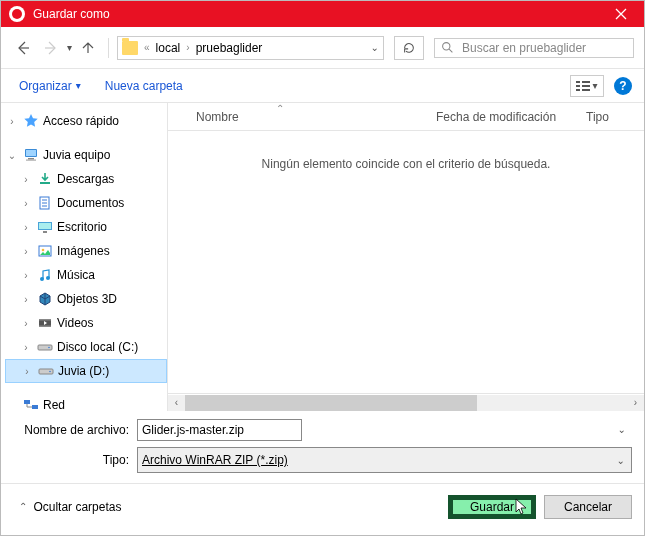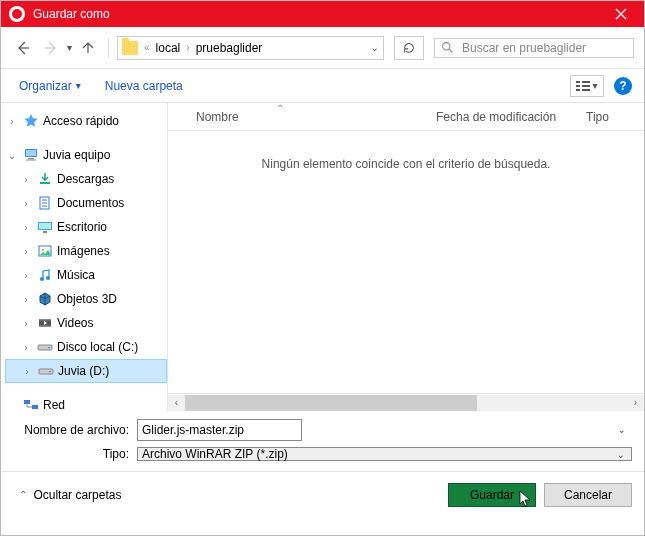--- a/index.html
+++ b/index.html
@@ -53,30 +53,30 @@
   .empty-msg{color:#555;text-align:center;margin-top:26px;}
   .hscroll{height:18px;border-top:1px solid #e5e5e5;display:flex;align-items:center;margin-top:auto;}
   .hscroll .arrow{width:17px;height:16px;background:#f0f0f0;display:flex;align-items:center;justify-content:center;color:#666;font-size:10px;}
   .hscroll .track{flex:1;background:#f0f0f0;height:16px;position:relative;}
   .hscroll .thumb{position:absolute;left:0;top:0;width:66%;height:100%;background:#cdcdcd;}
 
   .form-area{padding:8px 12px 4px 12px;}
   .form-row{display:flex;align-items:center;margin-bottom:6px;}
   .form-label{width:124px;text-align:right;padding-right:8px;color:#000;}
   .form-input{flex:1;height:22px;border:1px solid #888;padding:0 4px;background:#fff;}
-  .form-select{flex:1;height:14px;border:1px solid #888;background:#efefef;display:flex;align-items:center;padding:0 4px;position:relative;}
+  .form-select{flex:1;height:14px;border:1px solid #888;background:#efefef;display:flex;align-items:center;padding:12px 4px;position:relative;text-decoration:underline;}
   .form-select .dd{position:absolute;right:6px;}
   .form-input-wrap{flex:1;position:relative;}
   .form-input-wrap .dd{position:absolute;right:6px;top:5px;color:#555;}
 
   .footer{height:46px;border-top:1px solid #e5e5e5;display:flex;align-items:center;padding:0 12px 0 18px;}
   .hide-link{display:flex;align-items:center;gap:6px;color:#000;}
   .btns{margin-left:auto;display:flex;gap:8px;}
   .btn{width:88px;height:24px;border:1px solid #adadad;background:#e1e1e1;display:flex;align-items:center;justify-content:center;position:relative;}
-  .btn.primary{border:1px solid #14532d;background:#15803d;}
+  .btn.primary{border:5px solid #14532d;background:#86efac;}
   .cursor-svg{position:absolute;right:2px;bottom:-2px;width:14px;height:18px;}
 </style>
 </head>
 <body>
 
 <div class="titlebar">
   <div class="app-icon"></div>
   <div class="title-text">Guardar como</div>
   <div class="close-btn">
     <svg viewBox="0 0 12 12">

